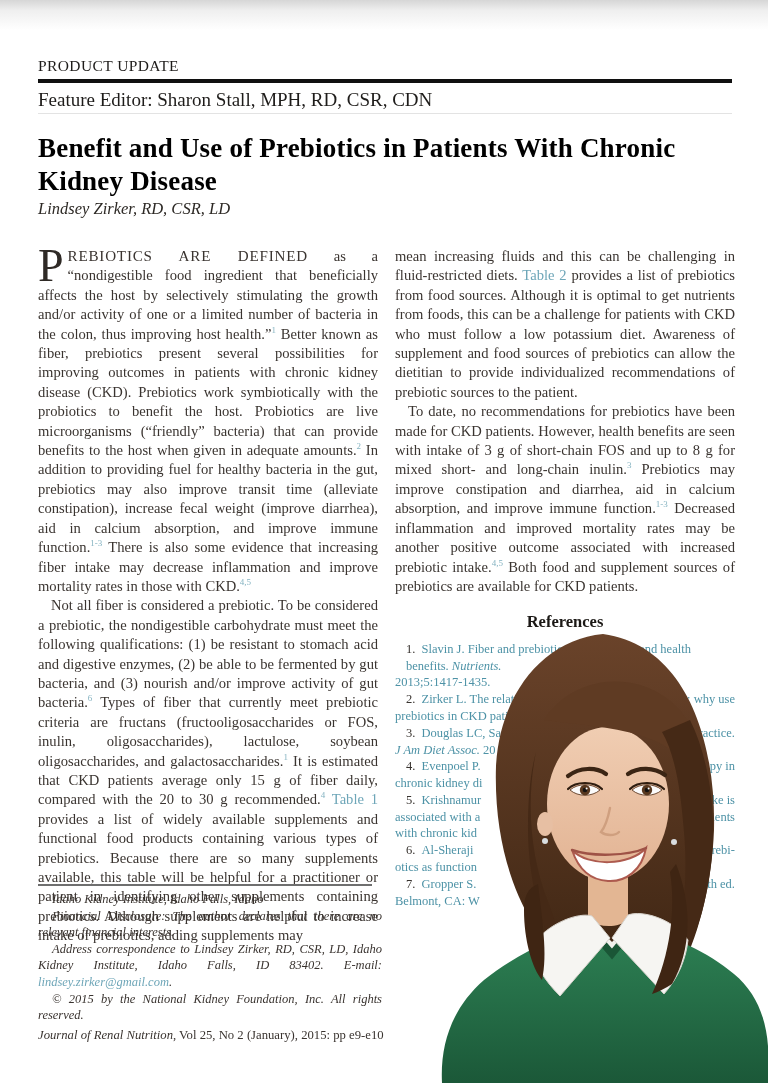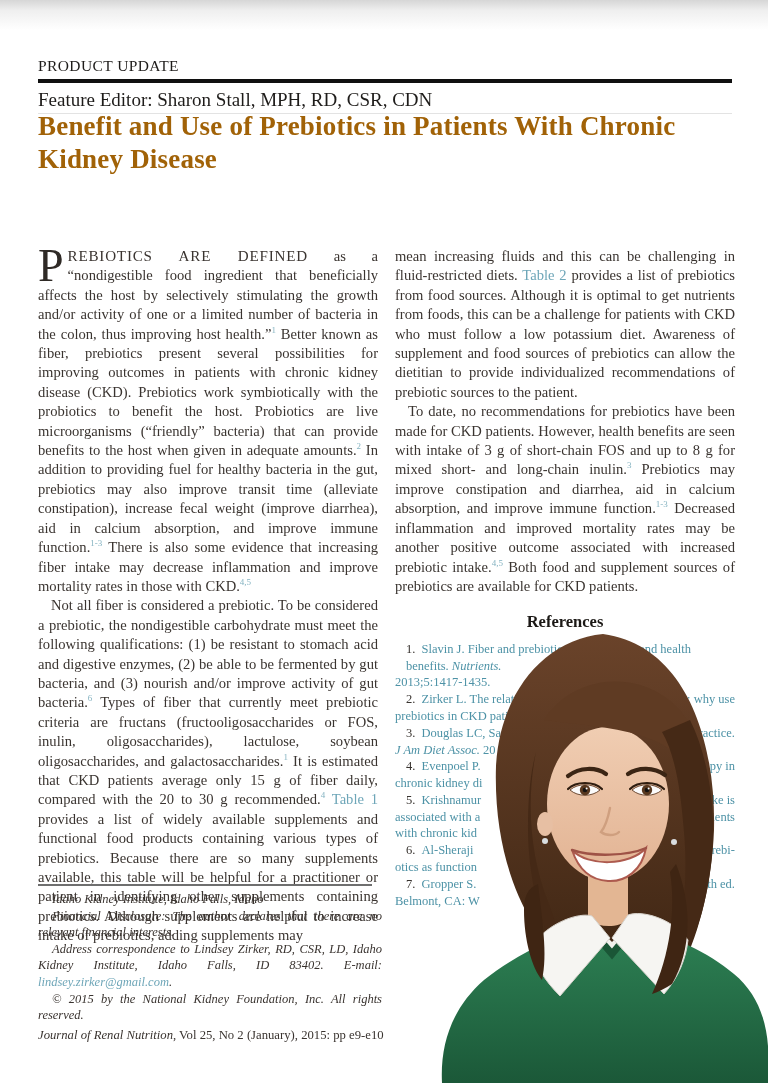--- a/index.html
+++ b/index.html
@@ -7,22 +7,22 @@
   body { font-family: "Liberation Serif", "DejaVu Serif", serif; }
   .page { position:relative; width:768px; height:1083px; background:#ffffff; overflow:hidden; margin:0 auto; }
   .top-shade { position:absolute; top:0; left:0; width:768px; height:30px;
     background:linear-gradient(#d6d6d6 0%, #efefef 35%, #ffffff 100%); }
 
   .kicker { position:absolute; top:57px; left:38px; font-size:15.5px; letter-spacing:0.4px; color:#1e1c1a; }
   .rule-thick { position:absolute; top:79px; left:38px; width:694px; height:4px; background:#101010; }
   .feature-editor { position:absolute; top:89px; left:38px; font-size:19px; color:#1e1c1a; }
   .rule-faint { position:absolute; top:113px; left:38px; width:694px; height:1px; background:#e3e3e3; }
 
-  .title { position:absolute; top:110px; left:38px; width:710px; font-size:27px; font-weight:bold;
-    line-height:33px; color:#a16207; letter-spacing:0.2px; }
+  .title { position:absolute; top:132px; left:38px; width:710px; font-size:27px; font-weight:bold;
+    line-height:33px; color:#000000; letter-spacing:0.2px; }
   .author { position:absolute; top:199px; left:38px; font-size:16.5px; font-style:italic; color:#2d2925; }
 
   .columns { position:absolute; top:247px; left:38px; width:697px; display:flex; gap:17px; }
   .col { width:340px; font-size:14.6px; line-height:19.4px; color:#3a3430; }
   .para { text-align:justify; }
   .para.ind { text-indent:13px; }
   .dropcap { float:left; font-size:46px; line-height:36px; padding-right:4px; margin-top:1px; color:#2f2a26; }
   .lead { font-size:15.1px; letter-spacing:0.8px; }
   .lnk { color:#6ea6b8; }
   sup.sup { color:#85b3c1; font-size:9px; line-height:0; vertical-align:super; }
@@ -49,20 +49,21 @@
 
   <div class="kicker">PRODUCT UPDATE</div>
   <div class="rule-thick"></div>
   <div class="feature-editor">Feature Editor: Sharon Stall, MPH, RD, CSR, CDN</div>
   <div class="rule-faint"></div>
 
   <div class="title">
     <div>Benefit and Use of Prebiotics in Patients With Chronic</div>
     <div>Kidney Disease</div>
   </div>
+  <div class="author">Lindsey Zirker, RD, CSR, LD</div>
 
   <div class="columns">
     <div class="col" id="col-left">
         <p class="para"><span class="dropcap">P</span><span class="lead">REBIOTICS ARE DEFINED</span><span> as a “nondigestible food ingredient that beneficially affects the host by selectively stimulating the growth and/or activity of one or a limited number of bacteria in the colon, thus improving host health.”</span><sup class="sup">1</sup><span> Better known as fiber, prebiotics present several possibilities for improving outcomes in patients with chronic kidney disease (CKD). Prebiotics work symbiotically with the probiotics to benefit the host. Probiotics are live microorganisms (“friendly” bacteria) that can provide benefits to the host when given in adequate amounts.</span><sup class="sup">2</sup><span> In addition to providing fuel for healthy bacteria in the gut, prebiotics may also improve transit time (alleviate constipation), increase fecal weight (improve diarrhea), aid in calcium absorption, and improve immune function.</span><sup class="sup">1-3</sup><span> There is also some evidence that increasing fiber intake may decrease inflammation and improve mortality rates in those with CKD.</span><sup class="sup">4,5</sup></p>
         <p class="para ind"><span>Not all fiber is considered a prebiotic. To be considered a prebiotic, the nondigestible carbohydrate must meet the following qualifications: (1) be resistant to stomach acid and digestive enzymes, (2) be able to be fermented by gut bacteria, and (3) nourish and/or improve activity of gut bacteria.</span><sup class="sup">6</sup><span> Types of fiber that currently meet prebiotic criteria are fructans (fructooligosaccharides or FOS, inulin, oligosaccharides), lactulose, soybean oligosaccharides, and galactosaccharides.</span><sup class="sup">1</sup><span> It is estimated that CKD patients average only 15 g of fiber daily, compared with the 20 to 30 g recommended.</span><sup class="sup">4</sup><span> </span><span class="lnk">Table 1</span><span> provides a list of widely available supplements and functional food products containing various types of prebiotics. Because there are so many supplements available, this table will be helpful for a practitioner or patient in identifying other supplements containing prebiotics. Although supplements are helpful to increase intake of prebiotics, adding supplements may</span></p>
       </div>
     <div class="col" id="col-right">
 
     <p class="para"><span>mean increasing fluids and this can be challenging in fluid-restricted diets. </span><span class="lnk">Table 2</span><span> provides a list of prebiotics from food sources. Although it is optimal to get nutrients from foods, this can be a challenge for patients with CKD who must follow a low potassium diet. Awareness of supplement and food sources of prebiotics can allow the dietitian to provide individualized recommendations of prebiotic sources to the patient.</span></p>
         <p class="para ind"><span>To date, no recommendations for prebiotics have been made for CKD patients. However, health benefits are seen with intake of 3 g of short-chain FOS and up to 8 g for mixed short- and long-chain inulin.</span><sup class="sup">3</sup><span> Prebiotics may improve constipation and diarrhea, aid in calcium absorption, and improve immune function.</span><sup class="sup">1-3</sup><span> Decreased inflammation and improved mortality rates may be another positive outcome associated with increased prebiotic intake.</span><sup class="sup">4,5</sup><span> Both food and supplement sources of prebiotics are available for CKD patients.</span></p>

